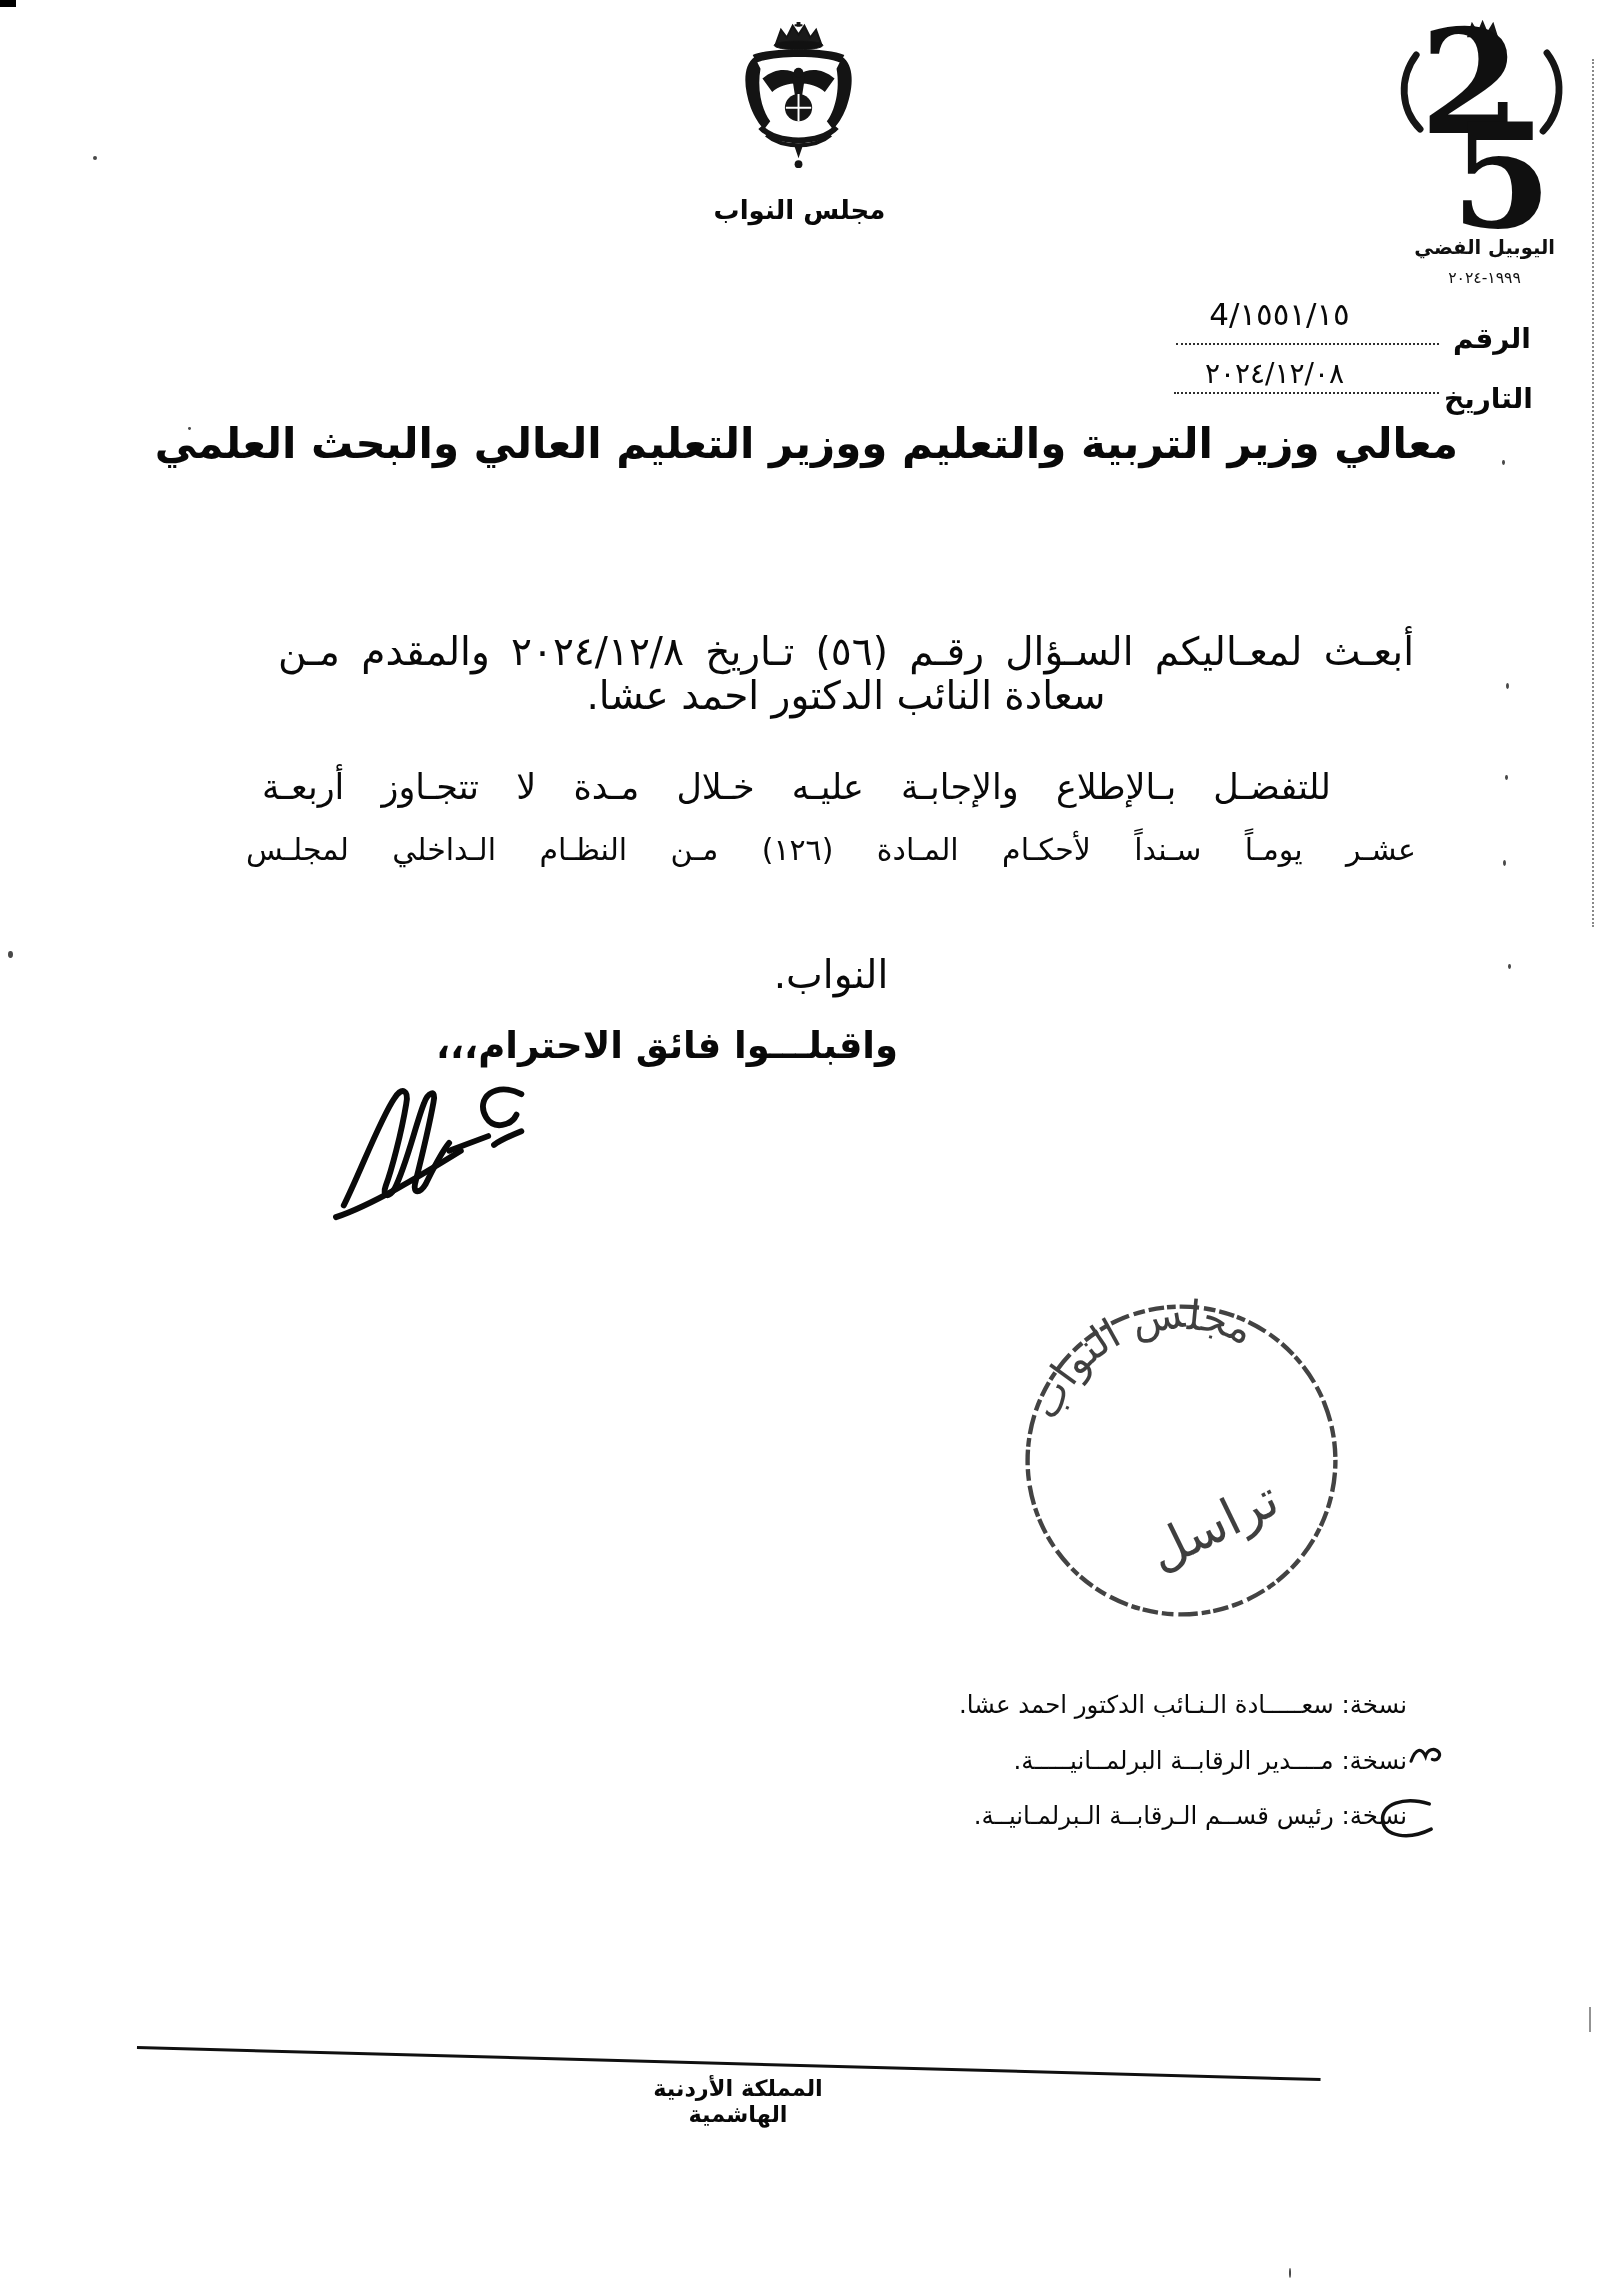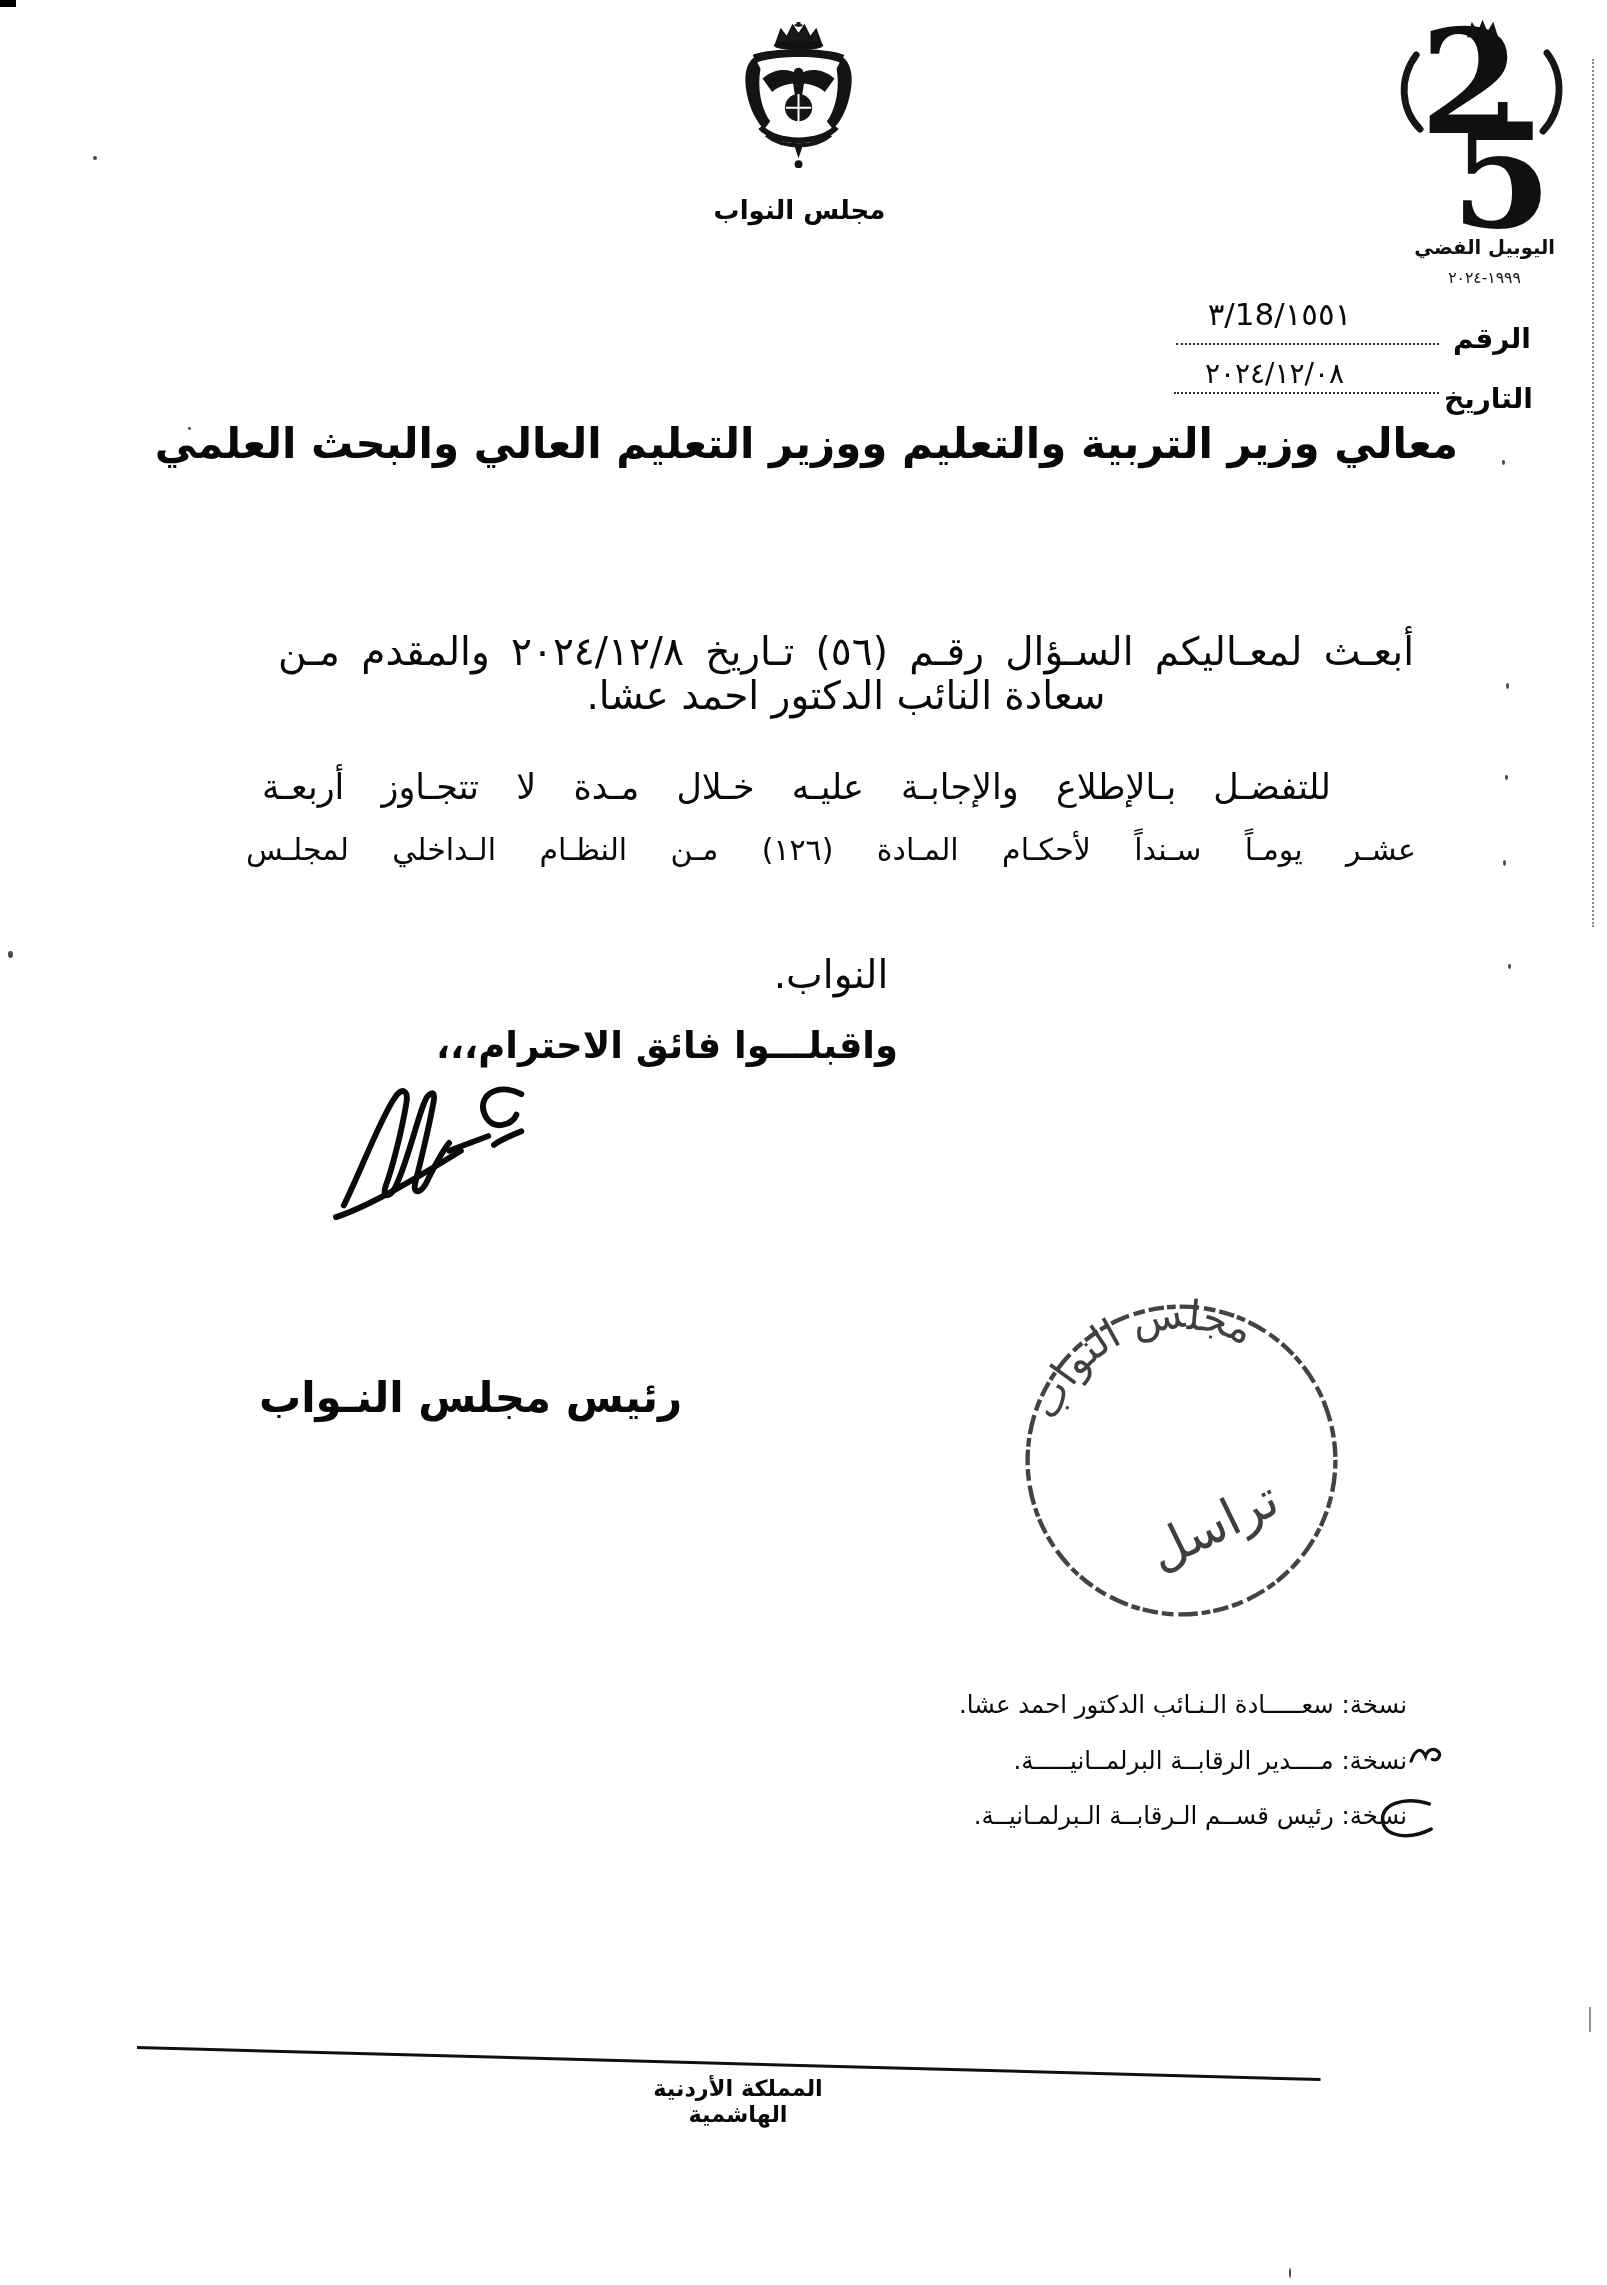--- a/index.html
+++ b/index.html
@@ -65,21 +65,21 @@
     <text x="38" y="128" class="serif-digit" font-size="148" font-weight="bold" fill="#101010">2</text>
     <text x="70" y="224" class="serif-digit" font-size="148" font-weight="bold" fill="#101010">5</text>
 
     <text x="104" y="252" text-anchor="middle" font-size="20" font-weight="bold" fill="#101010" direction="rtl">اليوبيل الفضي</text>
     <text x="104" y="282" text-anchor="middle" font-size="16" fill="#101010" direction="rtl">١٩٩٩-٢٠٢٤</text>
   </svg>
 
   <div class="abs" style="left:1592px;top:59px;height:868px;border-left:2px dotted #4a4a4a;opacity:.65;"></div>
   <div class="tick" style="left:1589px;top:2007px;width:2px;height:25px;"></div>
 
-  <div class="abs rtl center scanink" style="left:1182px;top:296px;width:195px;font-size:31px;letter-spacing:2px;">١٥٥١/18/٣</div>
+  <div class="abs rtl center scanink" style="left:1182px;top:296px;width:195px;font-size:31px;letter-spacing:2px;">١٥٥١/١٥/4</div>
   <div class="abs dotted-line" style="left:1176px;top:343px;width:263px;"></div>
   <div class="abs rtl bold nowrap scanink" style="left:1453px;top:322px;font-size:28px;">الرقم</div>
 
   <div class="abs rtl center scanink" style="left:1172px;top:357px;width:205px;font-size:28px;letter-spacing:1px;">٢٠٢٤/١٢/٠٨</div>
   <div class="abs dotted-line" style="left:1174px;top:392px;width:265px;"></div>
   <div class="abs rtl bold nowrap scanink" style="left:1444px;top:382px;font-size:28px;">التاريخ</div>
 
   <div class="abs rtl bold center scanink" style="left:234px;top:419px;width:1224px;font-size:42px;white-space:nowrap;">معالي وزير التربية والتعليم ووزير التعليم العالي والبحث العلمي</div>
 
   <div class="abs rtl just scanink" style="left:278px;top:581px;width:1136px;font-size:39px;margin-top:48px;">أبعـث لمعـاليكم السـؤال رقـم (٥٦) تـاريخ ٢٠٢٤/١٢/٨ والمقدم مـن</div>
@@ -95,21 +95,20 @@
     <g fill="none" stroke="#0a0a0a" stroke-width="6" stroke-linecap="round">
       <path d="M14,148 C30,116 52,58 66,38 C74,26 81,30 78,44 C73,74 63,112 57,128 C53,139 60,141 66,131 C78,108 88,64 96,44 C100,32 109,28 106,42 C101,70 91,110 87,126 C85,136 92,136 98,126 C104,114 113,95 122,84"></path>
       <path d="M6,160 C42,148 92,118 134,92"></path>
       <path d="M122,92 L162,77"></path>
       <path d="M196,34 C170,20 148,38 160,58 C168,71 186,66 191,55"></path>
       <path d="M168,86 C176,80 186,76 196,72"></path>
     </g>
   </svg>
 
 
-  <div class="abs rtl bold nowrap scanink" style="left:259px;top:1373px;font-size:42px;">رئيس مجلس النـواب</div>
 
   <svg class="abs" style="left:1012px;top:1289px;" width="339" height="343" viewBox="0 0 348 352" opacity="0.82">
     <defs>
       <path id="stampArc" d="M -116,66 A 134,134 0 1 1 116,66" fill="none"></path>
     </defs>
     <g transform="translate(174,176) rotate(-22)">
       <circle cx="0" cy="0" r="158" fill="none" stroke="#1b1b1b" stroke-width="4.5" stroke-dasharray="20 5 12 4 16 3 9 4"></circle>
       <text font-size="42" fill="#151515" direction="rtl">
         <textPath href="#stampArc" startOffset="50%" text-anchor="middle">مجلس النواب</textPath>
       </text>

